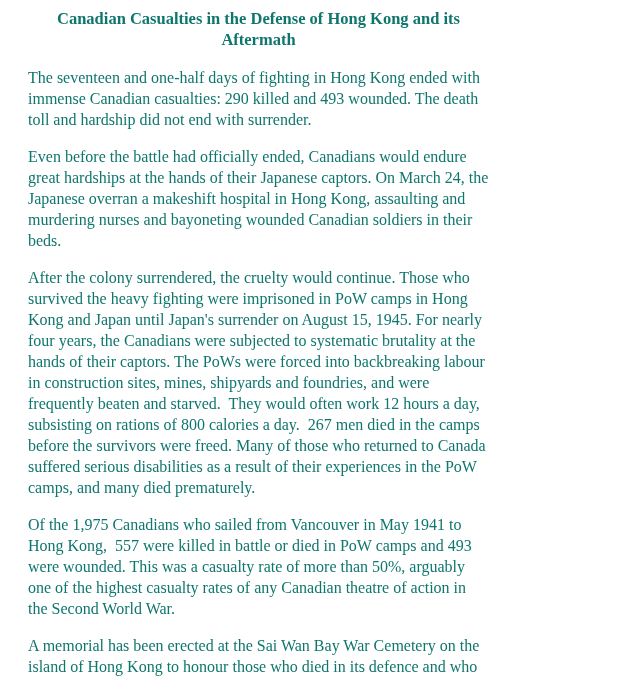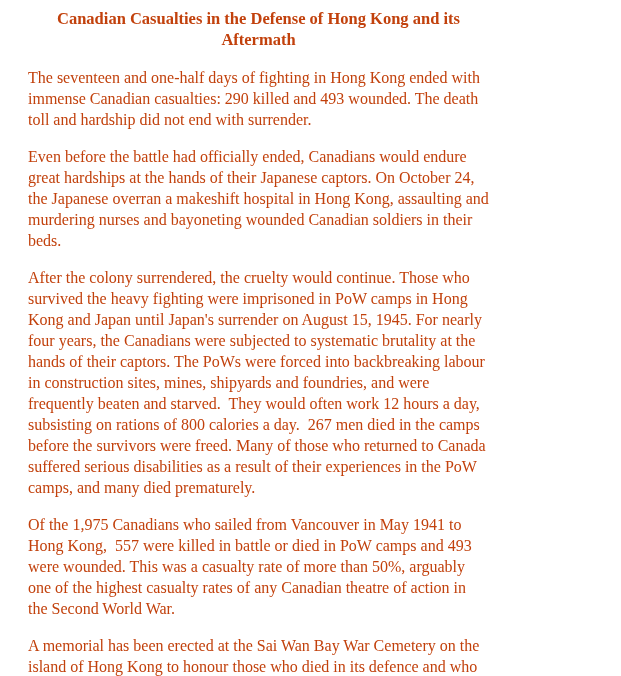--- a/index.html
+++ b/index.html
@@ -6,21 +6,21 @@
     margin: 0;
     padding: 0;
     background: #ffffff;
   }
   .page {
     width: 507px;
     height: 676px;
     box-sizing: border-box;
     padding: 8px 18px 10px 28px;
     background: #ffffff;
-    color: #c2410c;
+    color: #0f766e;
     font-family: "Liberation Serif", "DejaVu Serif", serif;
     font-size: 16px;
     line-height: 21px;
     overflow: hidden;
   }
   .doc-title {
     font-size: 16.5px;
     font-weight: bold;
     text-align: center;
     margin: 0 0 17px 0;
@@ -35,19 +35,19 @@
     margin-top: 0;
   }
 </style>
 </head>
 <body>
 
 <div class="page">
   <h1 class="doc-title">Canadian Casualties in the Defense of Hong Kong and its Aftermath</h1>
   <div class="doc-body">
     <p>The seventeen and one-half days of fighting in Hong Kong ended with immense Canadian casualties: 290 killed and 493 wounded. The death toll and hardship did not end with surrender.</p>
-    <p>Even before the battle had officially ended, Canadians would endure great hardships at the hands of their Japanese captors. On October 24, the Japanese overran a makeshift hospital in Hong Kong, assaulting and murdering nurses and bayoneting wounded Canadian soldiers in their beds.</p>
+    <p>Even before the battle had officially ended, Canadians would endure great hardships at the hands of their Japanese captors. On March 24, the Japanese overran a makeshift hospital in Hong Kong, assaulting and murdering nurses and bayoneting wounded Canadian soldiers in their beds.</p>
     <p>After the colony surrendered, the cruelty would continue. Those who survived the heavy fighting were imprisoned in PoW camps in Hong Kong and Japan until Japan's surrender on August 15, 1945. For nearly four years, the Canadians were subjected to systematic brutality at the hands of their captors. The PoWs were forced into backbreaking labour in construction sites, mines, shipyards and foundries, and were frequently beaten and starved.  They would often work 12 hours a day, subsisting on rations of 800 calories a day.  267 men died in the camps before the survivors were freed. Many of those who returned to Canada suffered serious disabilities as a result of their experiences in the PoW camps, and many died prematurely.</p>
     <p>Of the 1,975 Canadians who sailed from Vancouver in May 1941 to Hong Kong,  557 were killed in battle or died in PoW camps and 493 were wounded. This was a casualty rate of more than 50%, arguably one of the highest casualty rates of any Canadian theatre of action in the Second World War.</p>
     <p>A memorial has been erected at the Sai Wan Bay War Cemetery on the island of Hong Kong to honour those who died in its defence and who have no known grave. On this memorial are inscribed the names of over 2,000 people, 228 of them Canadian.  Below the memorial, in the Sai Wan Bay War Cemetery, 283 soldiers of the Canadian Army are buried, including 107 who are unidentified.  Twenty Canadians including one unknown are buried in Stanley Military Cemetery in the southern part of Hong Kong island.</p>
     <p>A further 134 Canadian soldiers who fought in Hong Kong and  died as prisoners-of-war in Japanese internment camps are buried at the Yokohama British Commonwealth War Cemetery, located at Hodogaya near Yokohama, Japan.</p>
   </div>
 </div>
 
 </body></html>

